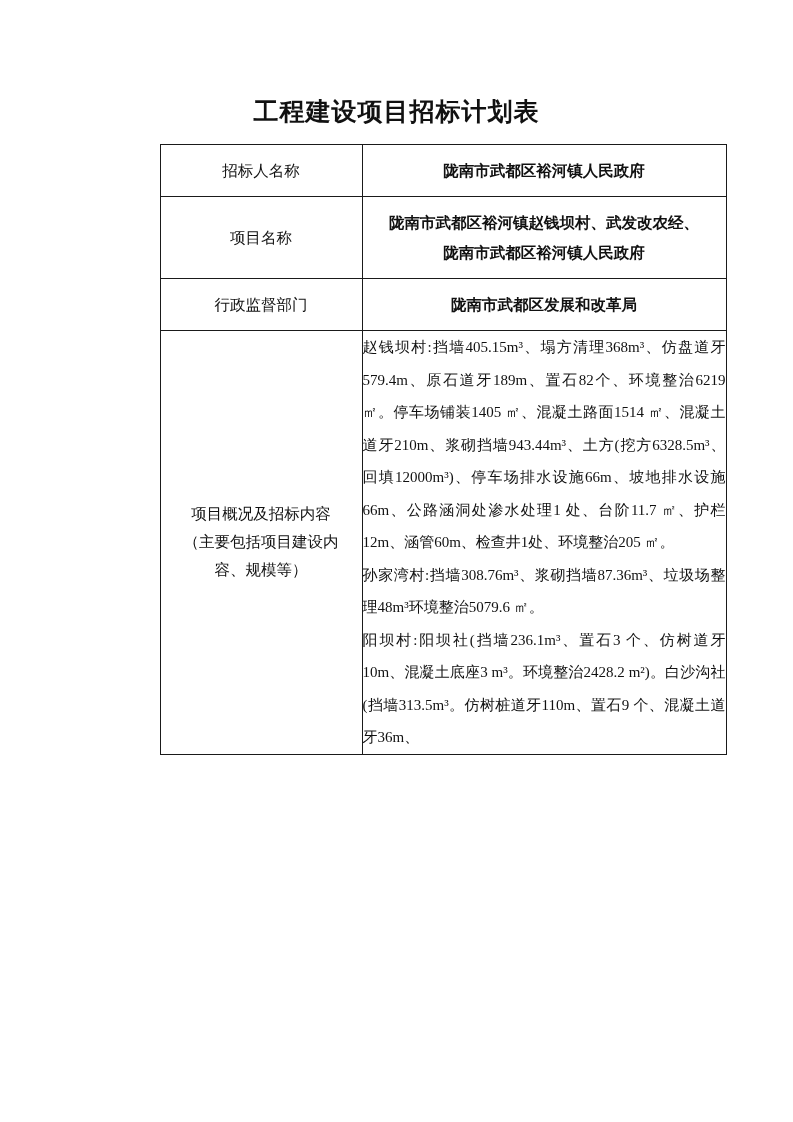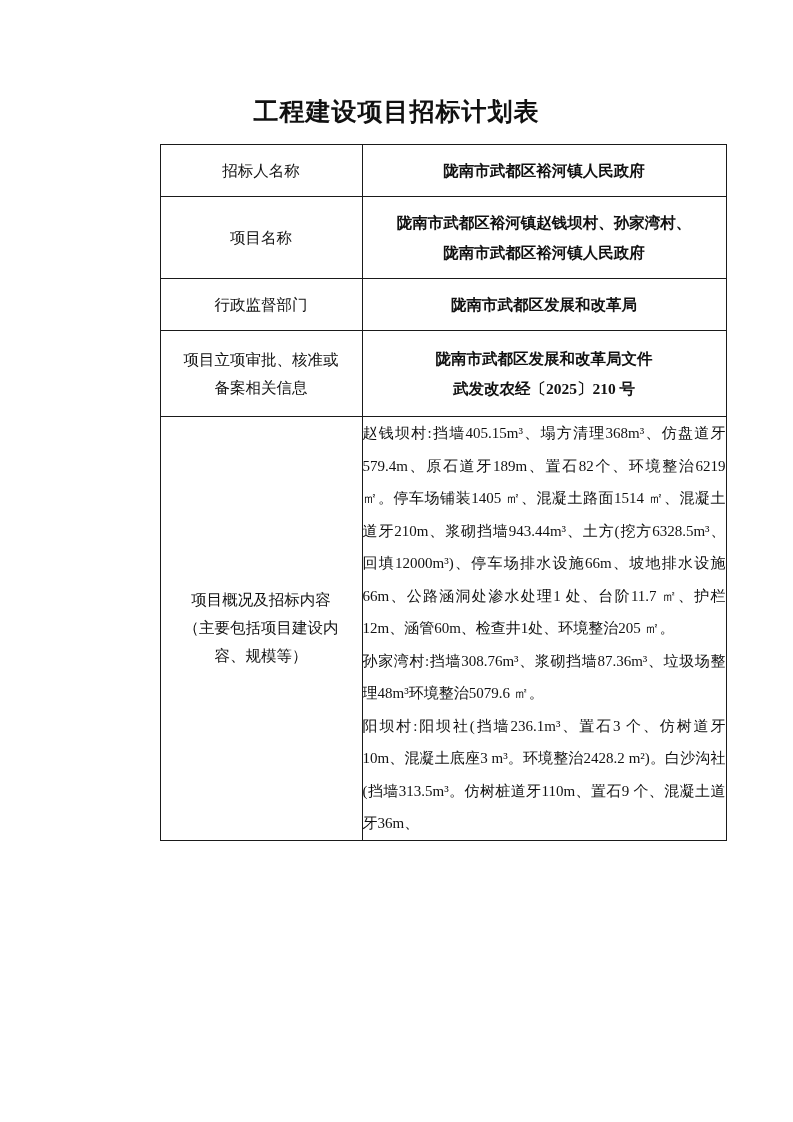--- a/index.html
+++ b/index.html
@@ -112,44 +112,34 @@
           <td class="value">
             <span class="v-line">陇南市武都区裕河镇人民政府</span>
           </td>
         </tr>
 
         <tr class="row-h2">
           <td class="label">
             <span class="l-line">项目名称</span>
           </td>
           <td class="value">
-            <span class="v-line">陇南市武都区裕河镇赵钱坝村、孙家湾村、</span>
+            <span class="v-line">陇南市武都区裕河镇赵钱坝村、武发改农经、</span>
             <span class="v-line">陇南市武都区裕河镇人民政府</span>
           </td>
         </tr>
 
         <tr class="row-h3">
           <td class="label">
             <span class="l-line">行政监督部门</span>
           </td>
           <td class="value">
             <span class="v-line">陇南市武都区发展和改革局</span>
           </td>
         </tr>
 
-        <tr class="row-h4">
-          <td class="label">
-            <span class="l-line">项目立项审批、核准或</span>
-            <span class="l-line">备案相关信息</span>
-          </td>
-          <td class="value">
-            <span class="v-line">陇南市武都区发展和改革局文件</span>
-            <span class="v-line">武发改农经〔2025〕210 号</span>
-          </td>
-        </tr>
 
         <tr>
           <td class="label tall">
             <span class="l-line">项目概况及招标内容</span>
             <span class="l-line">（主要包括项目建设内</span>
             <span class="l-line">容、规模等）</span>
           </td>
           <td class="content">
             <p>赵钱坝村:挡墙405.15m³、塌方清理368m³、仿盘道牙579.4m、原石道牙189m、置石82个、环境整治6219 ㎡。停车场铺装1405 ㎡、混凝土路面1514 ㎡、混凝土道牙210m、浆砌挡墙943.44m³、土方(挖方6328.5m³、回填12000m³)、停车场排水设施66m、坡地排水设施66m、公路涵洞处渗水处理1 处、台阶11.7 ㎡、护栏12m、涵管60m、检查井1处、环境整治205 ㎡。</p>
             <p>孙家湾村:挡墙308.76m³、浆砌挡墙87.36m³、垃圾场整理48m³环境整治5079.6 ㎡。</p>

